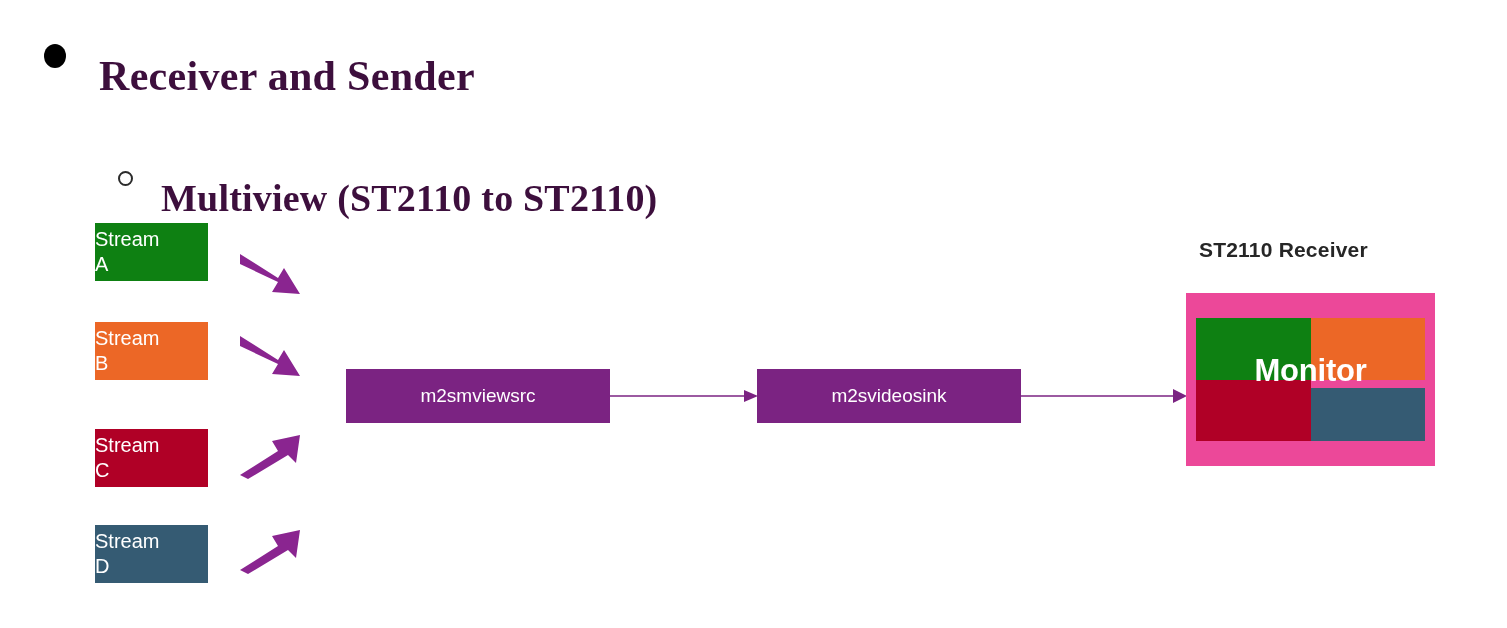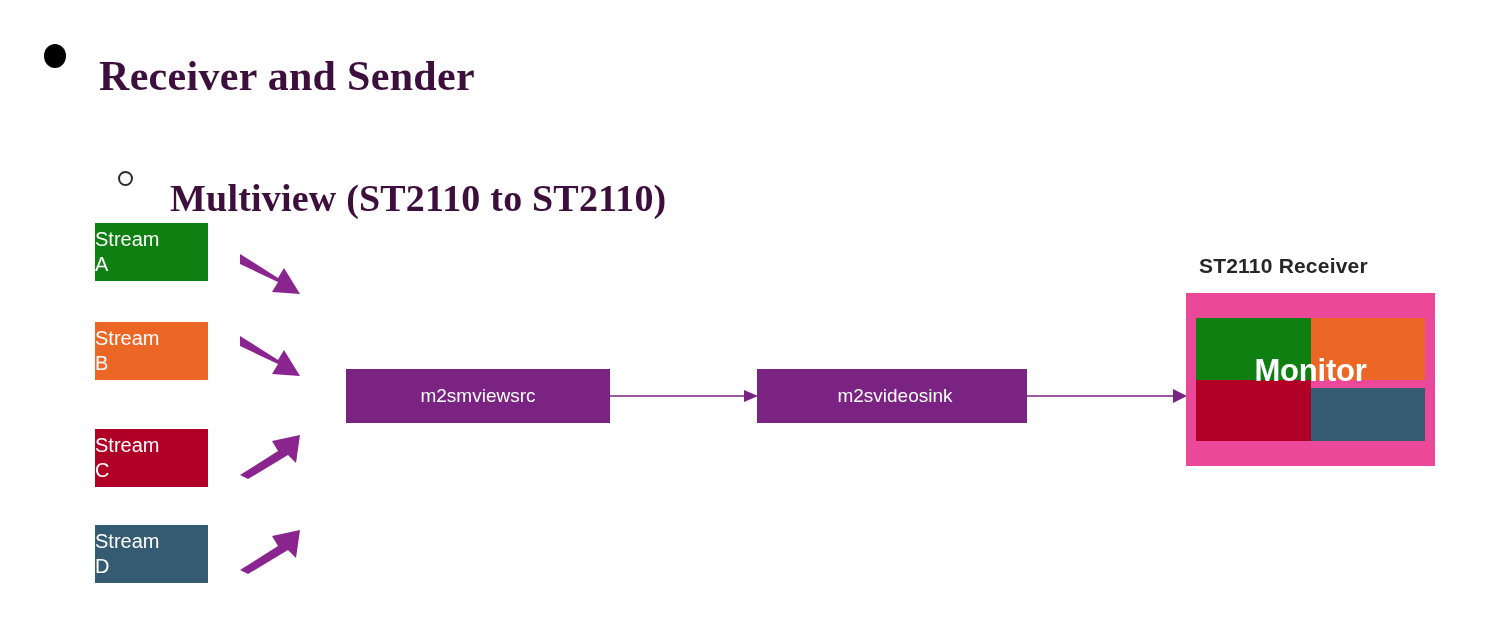--- a/index.html
+++ b/index.html
@@ -19,21 +19,21 @@
     inset: 0;
   }
 
   
   .bullet-row {
     position: absolute;
     display: flex;
     align-items: center;
   }
   #bullet-l1 { left: 44px; top: 12px; }
-  #bullet-l2 { left: 118px; top: 136px; gap: 9px; }
+  #bullet-l2 { left: 118px; top: 136px; }
 
   .bullet-marker-solid {
     width: 22px;
     height: 24px;
     border-radius: 50%;
     background: #000000;
     flex: 0 0 auto;
   }
   .bullet-marker-hollow {
     width: 11px;
@@ -91,35 +91,35 @@
     height: 54px;
     background: #7b2382;
     color: #ffffff;
     font-size: 19px;
     display: flex;
     align-items: center;
     justify-content: center;
     font-family: "Liberation Sans", sans-serif;
   }
   #pipe-box-0 { left: 346px; top: 369px; width: 264px; }
-  #pipe-box-1 { left: 757px; top: 369px; width: 264px; padding-left: 6px; }
+  #pipe-box-1 { left: 757px; top: 369px; width: 264px; }
 
   
   .connector {
     position: absolute;
     height: 20px;
   }
   #connector-0 { left: 610px; top: 386px; width: 148px; }
   #connector-1 { left: 1021px; top: 386px; width: 166px; }
 
   
   #receiver-label {
     position: absolute;
     left: 1199px;
-    top: 254px;
+    top: 238px;
     font-size: 21px;
     font-weight: bold;
     color: #262626;
     letter-spacing: 0.2px;
     white-space: nowrap;
     font-family: "Liberation Sans", sans-serif;
   }
   #monitor {
     position: absolute;
     left: 1186px;

